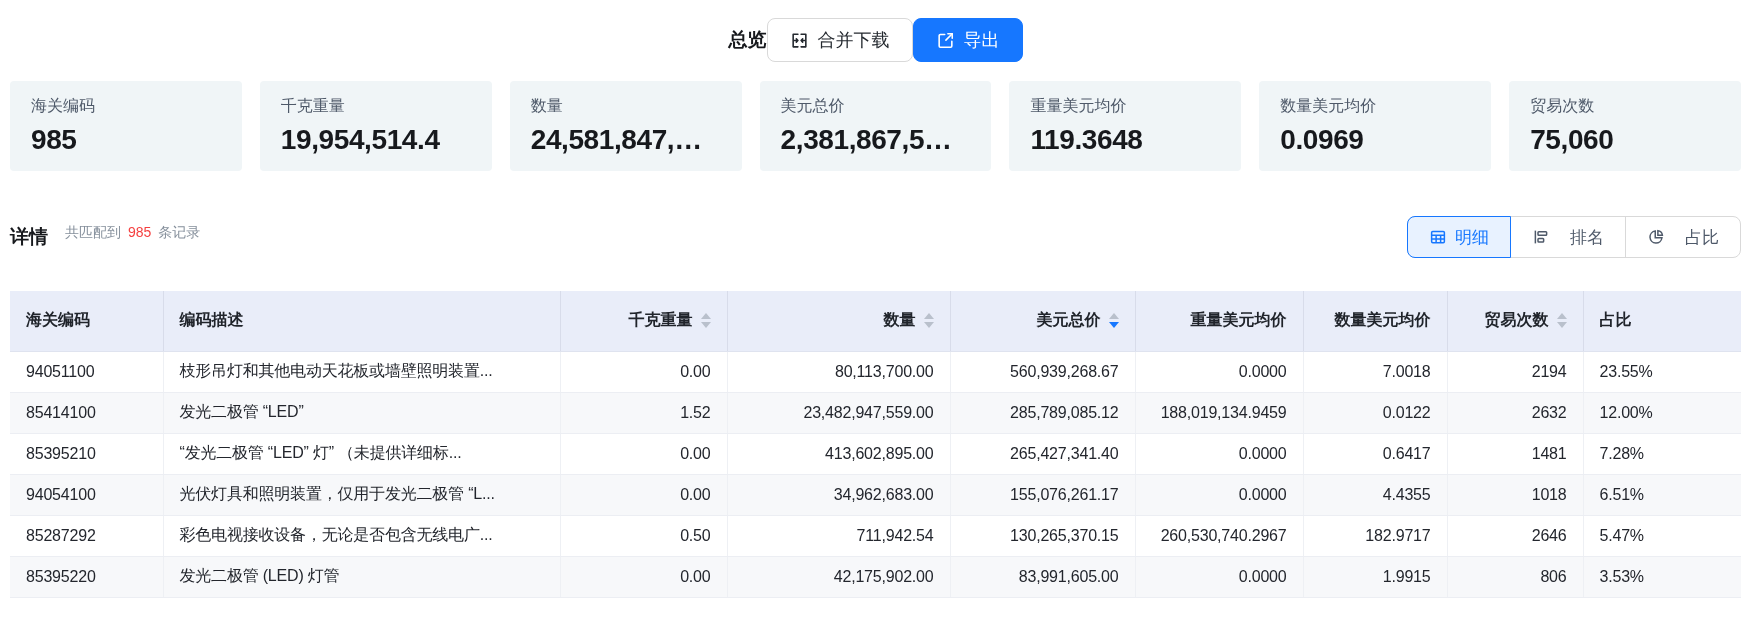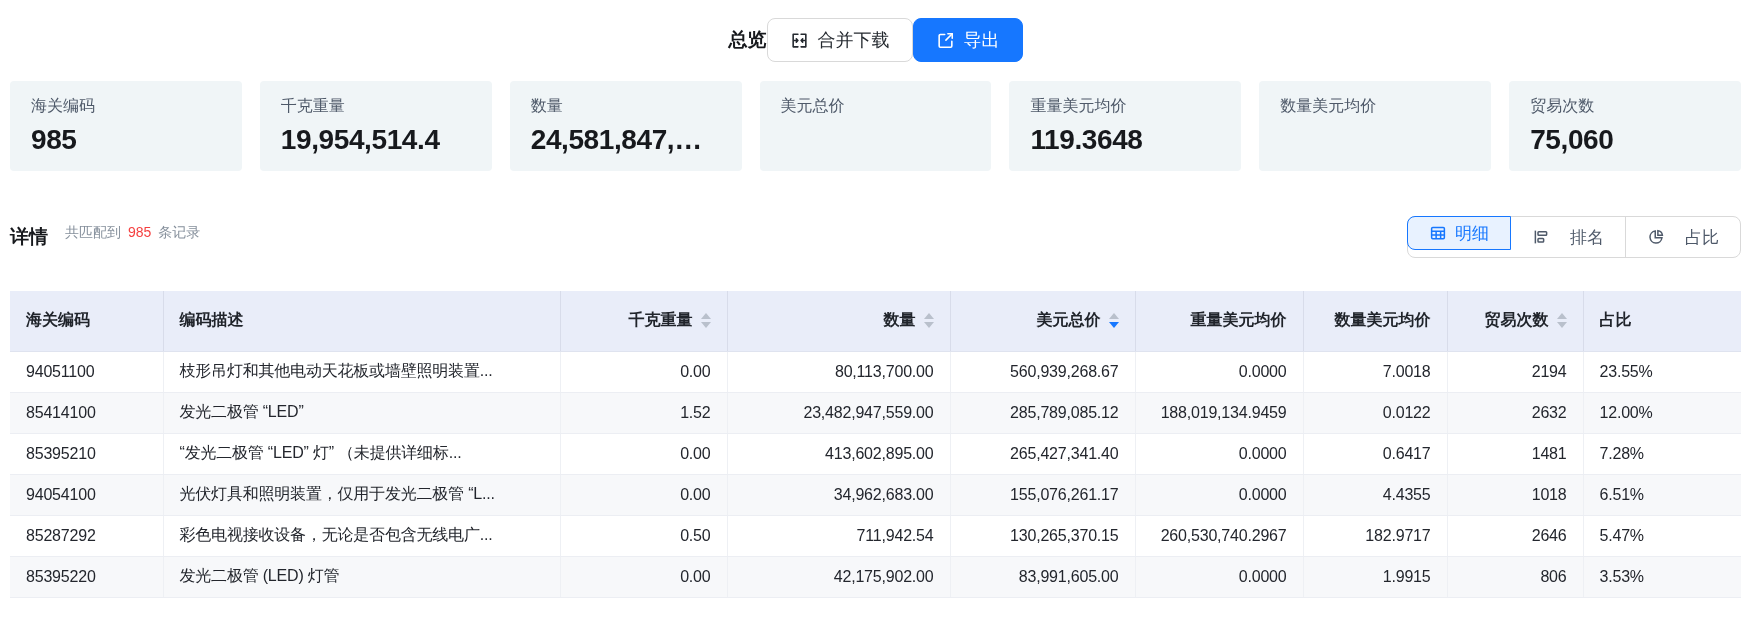--- a/index.html
+++ b/index.html
@@ -25,21 +25,21 @@
   
   .details-bar { display:flex; justify-content:space-between; align-items:center; padding:0 10px; margin-top:45px; height:42px; }
   .details-left { display:flex; }
   .details-title { font-size:19px; font-weight:bold; color:#17191d; }
   .match-text { font-size:14px; color:#86909c; margin-left:17px; }
   .match-count { color:#f53f3f; margin:0 7px; }
 
   .tabs { display:flex; border:1px solid #d9d9d9; border-radius:8px; background:#fff; height:42px; }
   .tab { display:flex; align-items:center; gap:8px; padding:0 21px; font-size:17px; color:#4e5969; cursor:pointer; height:40px; }
   .tab + .tab { border-left:1px solid #d9d9d9;gap:20px; }
-  .tab.active { margin:-1px 0 -1px -1px; height:34px; border:1px solid #1677ff; border-radius:8px 0 0 8px; background:#e8f2ff; color:#1677ff; }
+  .tab.active { margin:-1px 0 -1px -1px; height:42px; border:1px solid #1677ff; border-radius:8px 0 0 8px; background:#e8f2ff; color:#1677ff; }
   .tab.active + .tab { border-left:none; }
   .tab-icon { display:inline-flex; align-items:center; }
 
   
   .table-wrap { margin:33px 10px 0 10px; }
   table { width:1731px; border-collapse:collapse; table-layout:fixed; }
   thead th { background:#e9edf9; height:60px; font-size:16px; font-weight:bold; color:#20242b;
              padding:0 16px; border-right:1px solid #d8dcea; border-bottom:1px solid #dfe3ef; }
   thead th:last-child { border-right:none; }
   .th-inner { display:flex; align-items:center; }
@@ -102,27 +102,29 @@
     <div class="stat-card">
        <div class="stat-label">千克重量</div>
        <div class="stat-value">19,954,514.4</div>
      </div>
     <div class="stat-card">
        <div class="stat-label">数量</div>
        <div class="stat-value">24,581,847,…</div>
      </div>
     <div class="stat-card">
        <div class="stat-label">美元总价</div>
+       <div class="stat-value">2,381,867,5…</div>
      </div>
     <div class="stat-card">
        <div class="stat-label">重量美元均价</div>
        <div class="stat-value">119.3648</div>
      </div>
     <div class="stat-card">
        <div class="stat-label">数量美元均价</div>
+       <div class="stat-value">0.0969</div>
      </div>
     <div class="stat-card">
        <div class="stat-label">贸易次数</div>
        <div class="stat-value">75,060</div>
      </div>
   </div>
 
 <div class="details-bar">
   <div class="details-left">
     <span class="details-title">详情</span>

